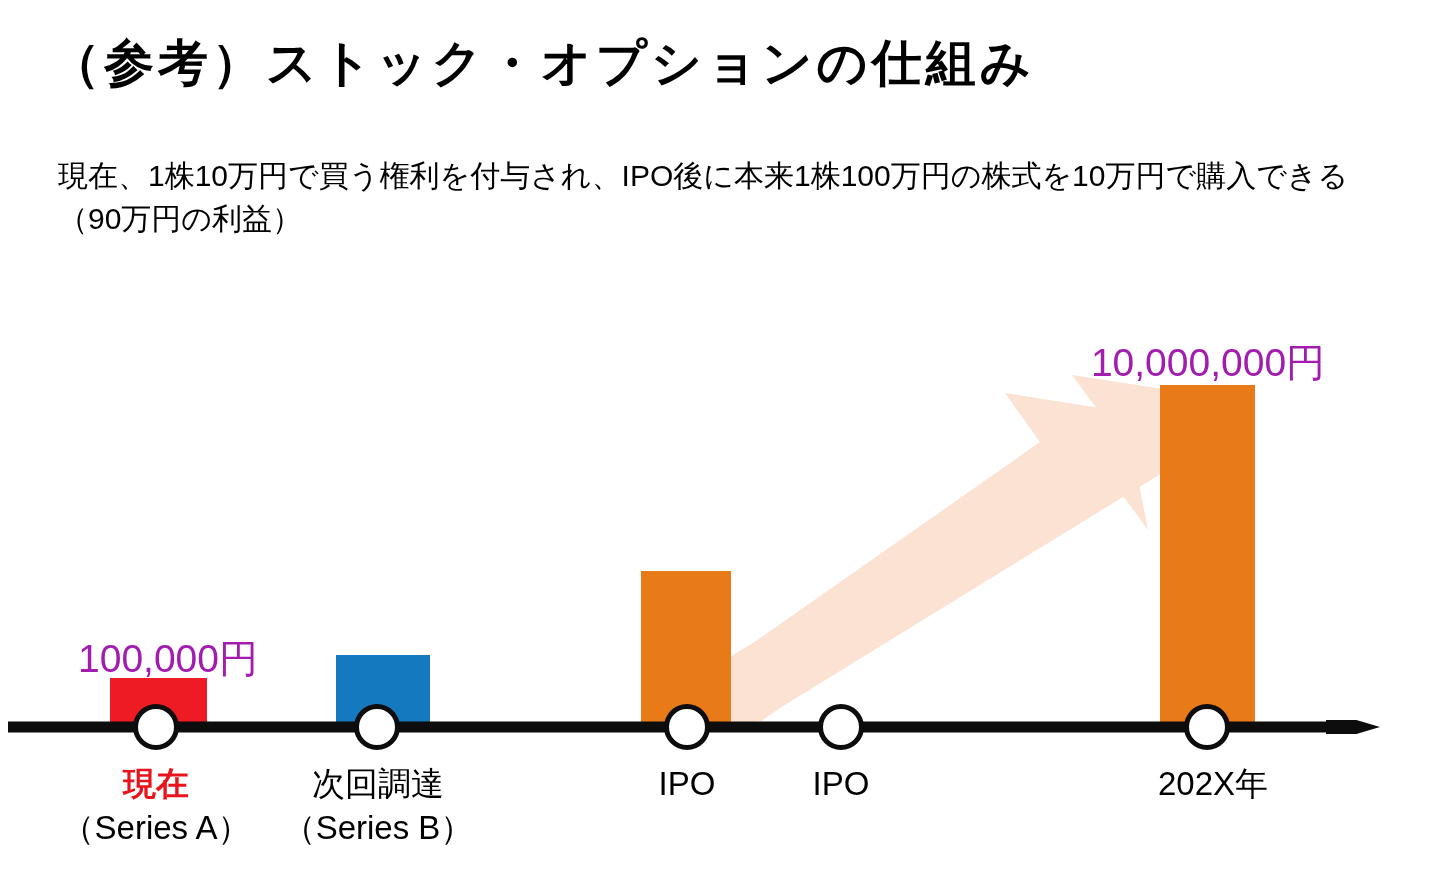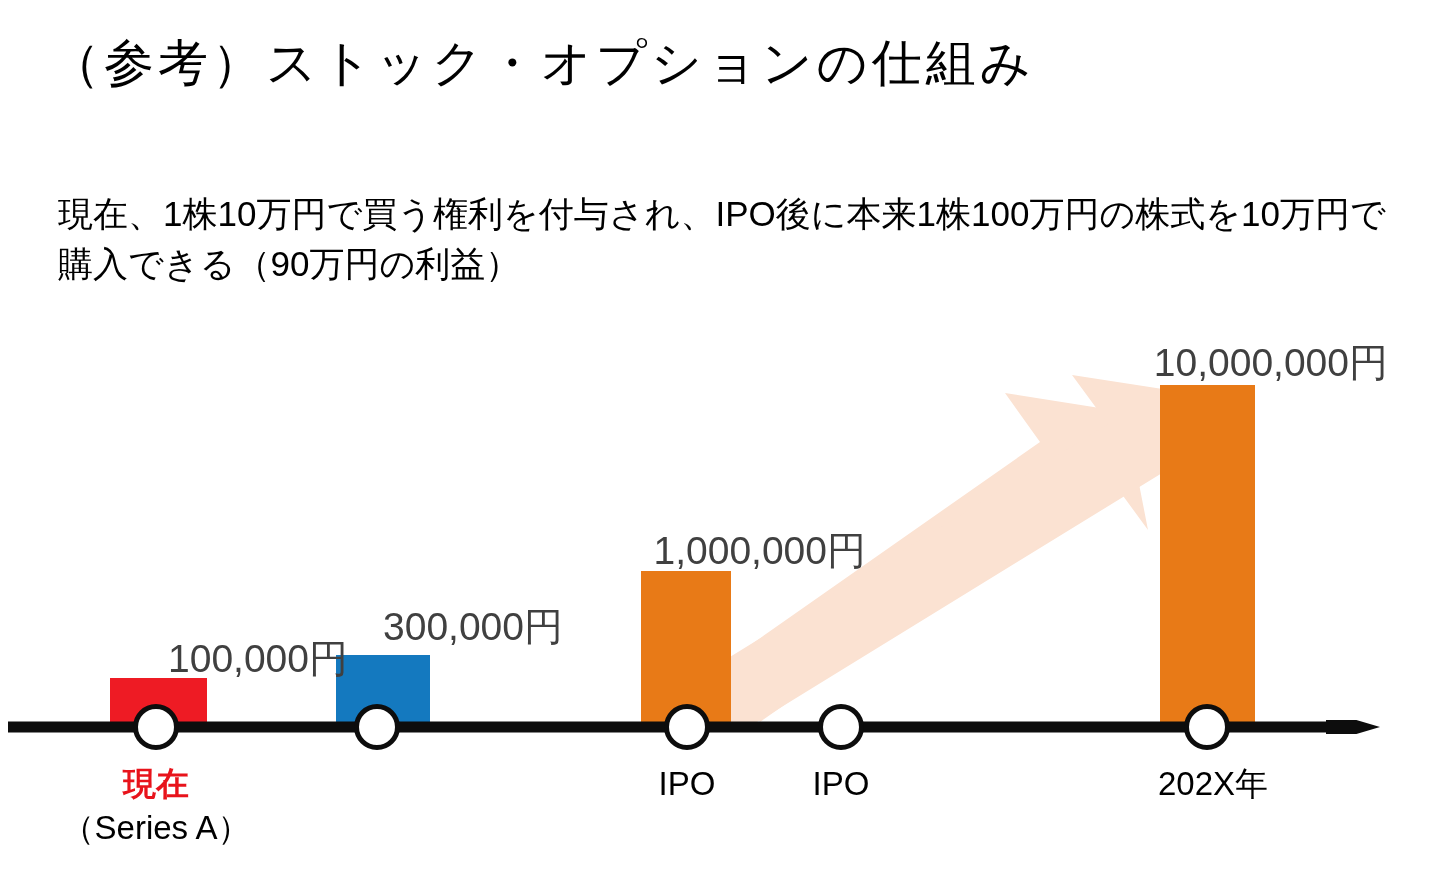--- a/index.html
+++ b/index.html
@@ -19,37 +19,36 @@
     background: #ffffff;
     overflow: hidden;
   }
 
   
   #slide-title {
     position: absolute;
     left: 50px;
     top: 36px;
     font-size: 50px;
-    font-weight: normal;
+    font-weight: bold;
     letter-spacing: 4px;
     line-height: 1.1;
     white-space: nowrap;
     color: #000000;
   }
   #slide-subtitle {
     position: absolute;
     left: 58px;
     top: 155px;
     width: 1345px;
-    font-size: 35px;
+    font-size: 30px;
     font-weight: normal;
     line-height: 1.42;
     letter-spacing: 0px;
     color: #000000;
-    margin-top: 34px;
   }
 
   
   #chart {
     position: absolute;
     left: 0;
     top: 0;
     width: 1440px;
     height: 878px;
   }
@@ -84,23 +83,23 @@
     bottom: 0;
     width: 100%;
   }
 
   
   .bar-value {
     position: absolute;
     font-size: 39px;
     font-weight: normal;
     white-space: nowrap;
-    color: #404040;
+    color: #a21caf;
     letter-spacing: 0px;
-    text-align: right;
+    text-align: center;
   }
 
   
   .node-circle {
     position: absolute;
     width: 46px;
     height: 46px;
     border-radius: 50%;
     background: #ffffff;
     border: 5px solid #0d0d0d;
@@ -154,42 +153,44 @@
     <div class="bar" style="left:641px; width:90px; height:155px; top:571px;">
       <div class="bar-rect" style="height:155px; background:#e87a17;"></div>
     </div>
 
     <div class="bar" style="left:1160px; width:95px; height:341px; top:385px;">
       <div class="bar-rect" style="height:341px; background:#e87a17;"></div>
     </div>
 
     <div class="bar-value" style="left:-12px; top:632px; width:360px;">100,000円</div>
 
-    <div class="bar-value" style="left:203px; top:600px; width:360px;">300,000円</div>
-
-    <div class="bar-value" style="left:506px; top:524px; width:360px;">1,000,000円</div>
+
 
     <div class="bar-value" style="left:1028px; top:336px; width:360px;">10,000,000円</div>
 
     <svg id="timeline-axis" viewBox="0 0 1372 14" preserveAspectRatio="none" aria-hidden="true">
       <rect x="0" y="1.5" width="1330" height="11" fill="#0d0d0d"></rect>
       <polygon points="1318,-9 1372,7 1318,23" fill="#0d0d0d"></polygon>
     </svg>
 
     <div class="node-circle" style="left:133px; top:704px;"></div>
     <div class="node-circle" style="left:354px; top:704px;"></div>
     <div class="node-circle" style="left:664px; top:704px;"></div>
     <div class="node-circle" style="left:818px; top:704px;"></div>
     <div class="node-circle" style="left:1184px; top:704px;"></div>
 
     <div class="tick-label highlight" style="left:-24px; top:762px; width:360px;">
       <span class="tick-top">現在</span>
       <span class="tick-bottom">（Series A）</span>
     </div>
 
+    <div class="tick-label" style="left:198px; top:762px; width:360px;">
+      <span class="tick-top">次回調達</span>
+      <span class="tick-bottom">（Series B）</span>
+    </div>
 
     <div class="tick-label" style="left:507px; top:762px; width:360px;">
       <span class="tick-top">IPO</span>
     </div>
 
     <div class="tick-label" style="left:661px; top:762px; width:360px;">
       <span class="tick-top">IPO</span>
     </div>
 
     <div class="tick-label" style="left:1033px; top:762px; width:360px;">

